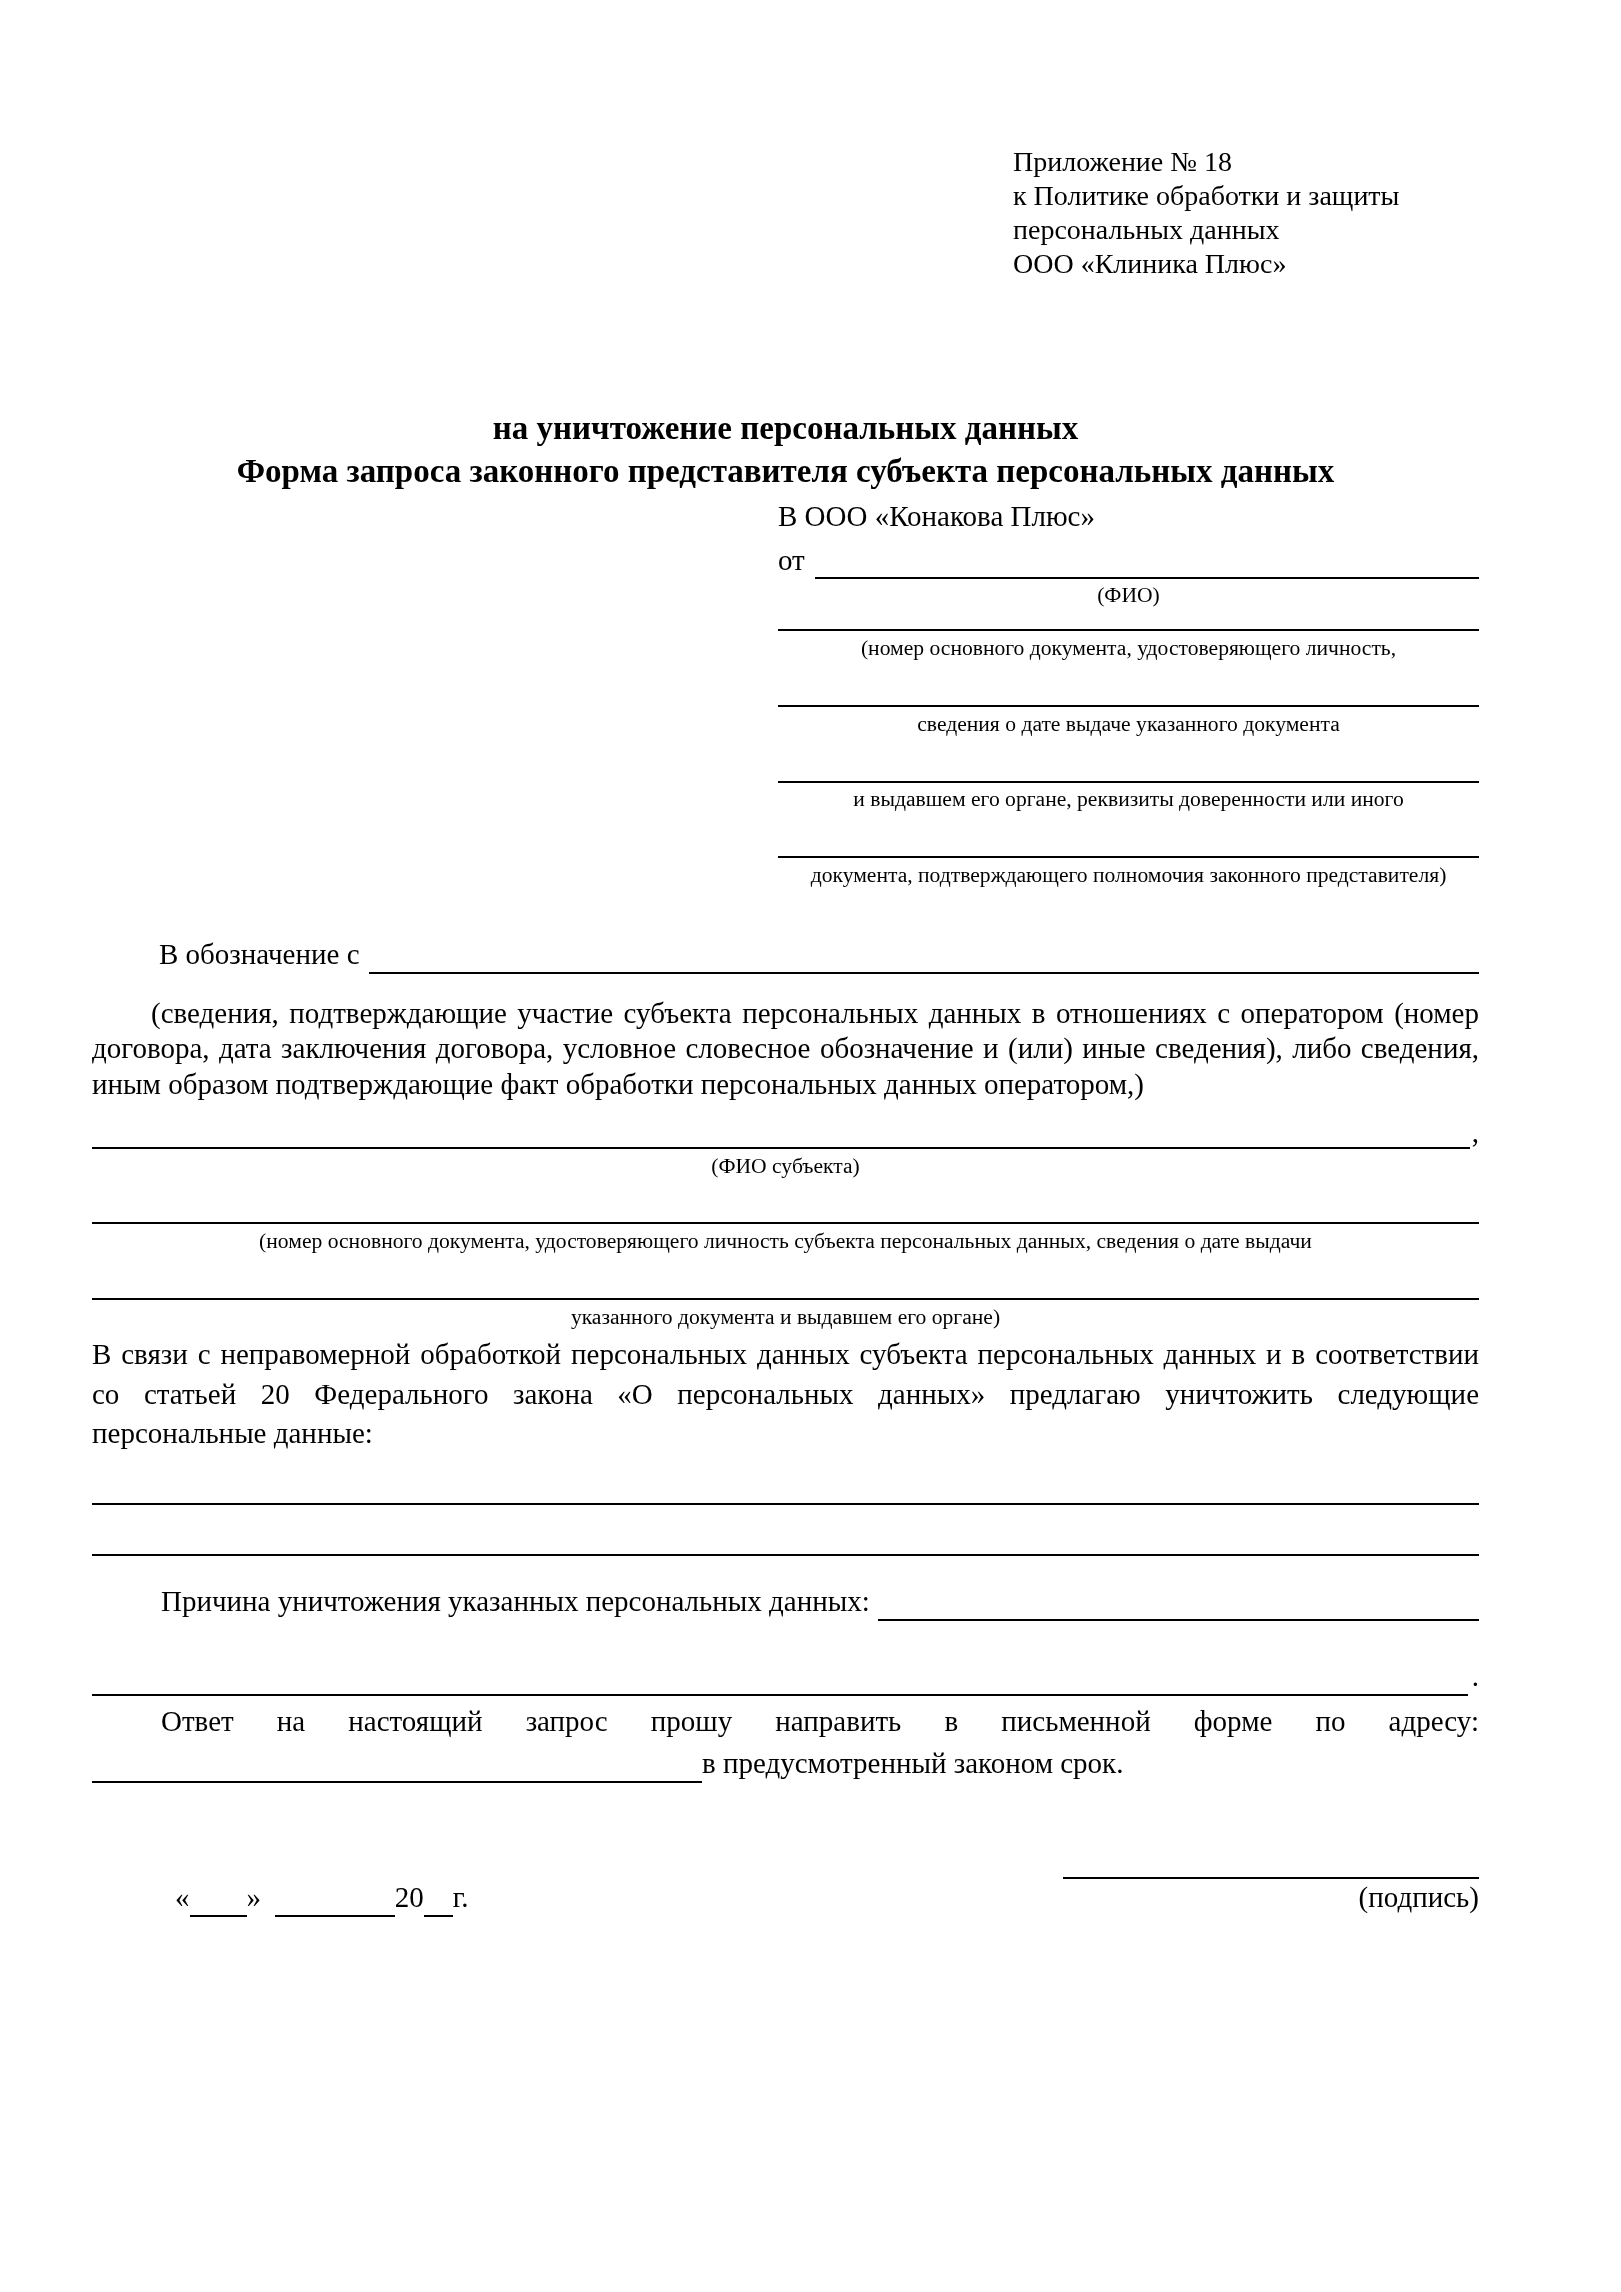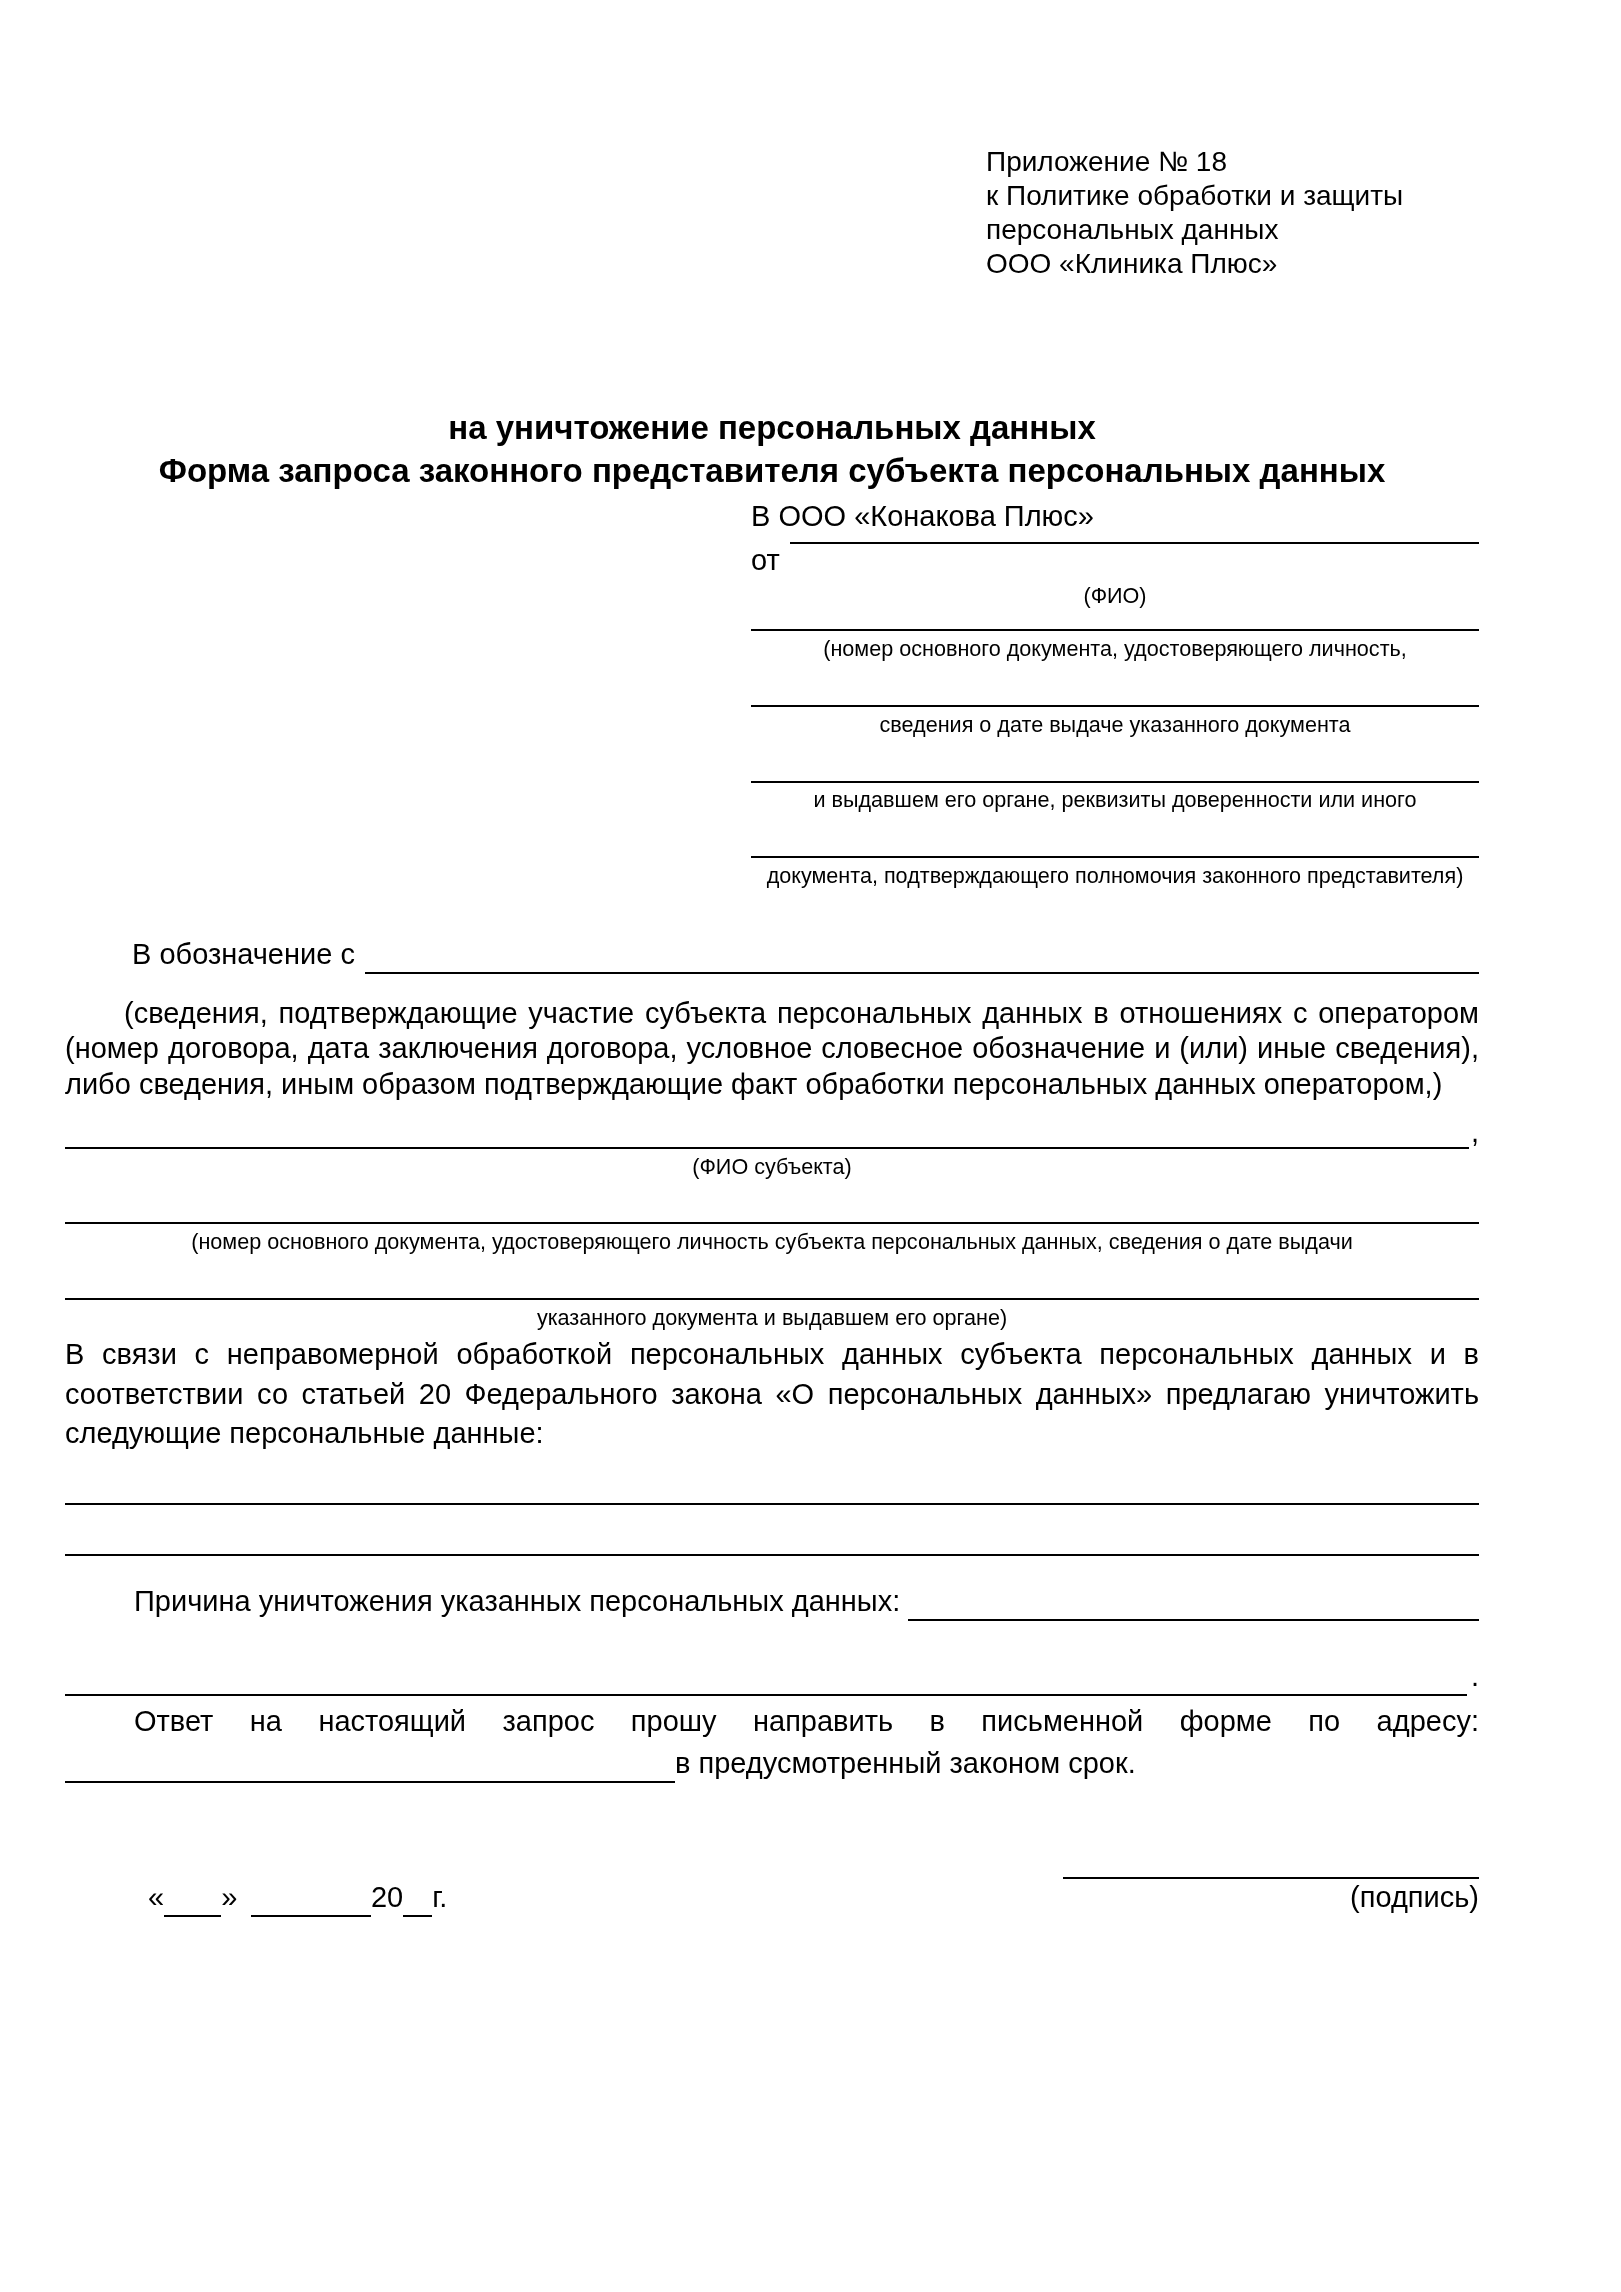--- a/index.html
+++ b/index.html
@@ -1,31 +1,31 @@
 <!DOCTYPE html>
 <html><head>
 <meta charset="utf-8">
 <style>
   html, body { margin: 0; padding: 0; background: #888; }
   .page {
     width: 1621px; height: 2293px;
     background: #ffffff; color: #000000;
-    font-family: Liberation Sans, sans-serif;
+    font-family: Liberation Serif, serif;
     font-size: 29px;
     box-sizing: border-box;
-    padding: 145px 142px 0 65px;
+    padding: 145px 142px 0 92px;
     position: relative;
     overflow: hidden;
     margin: 0 auto;
   }
   .header-block { margin-left: 921px; font-size: 28px; line-height: 1.22; }
   .doc-title { margin-top: 125px; text-align: center; font-weight: bold; font-size: 33px; line-height: 1.3; }
   .addressee { margin-left: 686px; margin-top: 5.9px; }
   .addressee-to { line-height: 1.25; margin-bottom: 7.8px; }
-  .from-row { display: flex; align-items: flex-start; line-height: 1.25; }
+  .from-row { display: flex; align-items: flex-end; line-height: 1.25; }
   .from-label { margin-right: 9.8px; }
   .fill { flex: 1 1 auto; border-bottom: 2px solid #000; }
   .caption { font-size: 21.6px; line-height: 1.2; text-align: center; margin-top: 4.9px; }
   .u-line { border-bottom: 2px solid #000; height: 19.6px; }
   .u-line.gap { height: 43px; }
   .lead-row { display: flex; align-items: flex-end; margin-top: 47px; line-height: 1.3; }
   .lead-text { padding-left: 67px; white-space: nowrap; margin-right: 9.8px; }
   .fineprint { font-size: 29px; line-height: 1.22; text-align: justify; text-indent: 59px; margin-top: 22px; }
   .bodyp { text-align: justify; line-height: 1.37; margin-top: 3.9px; }
   .subject-row { display: flex; align-items: flex-end; }

